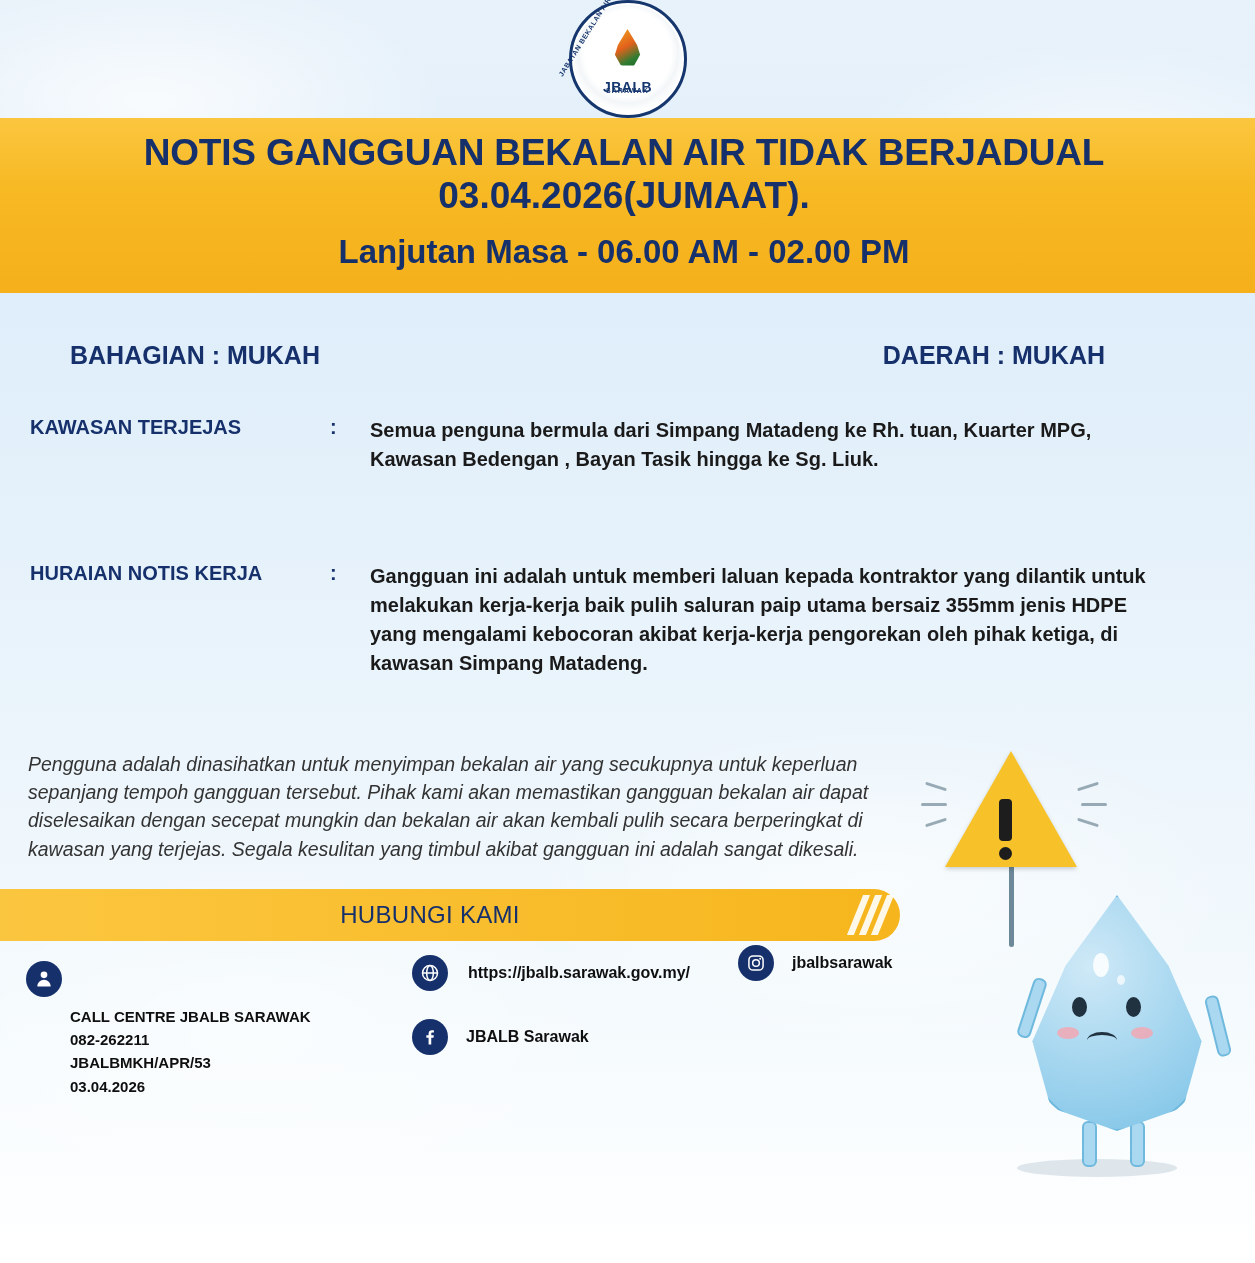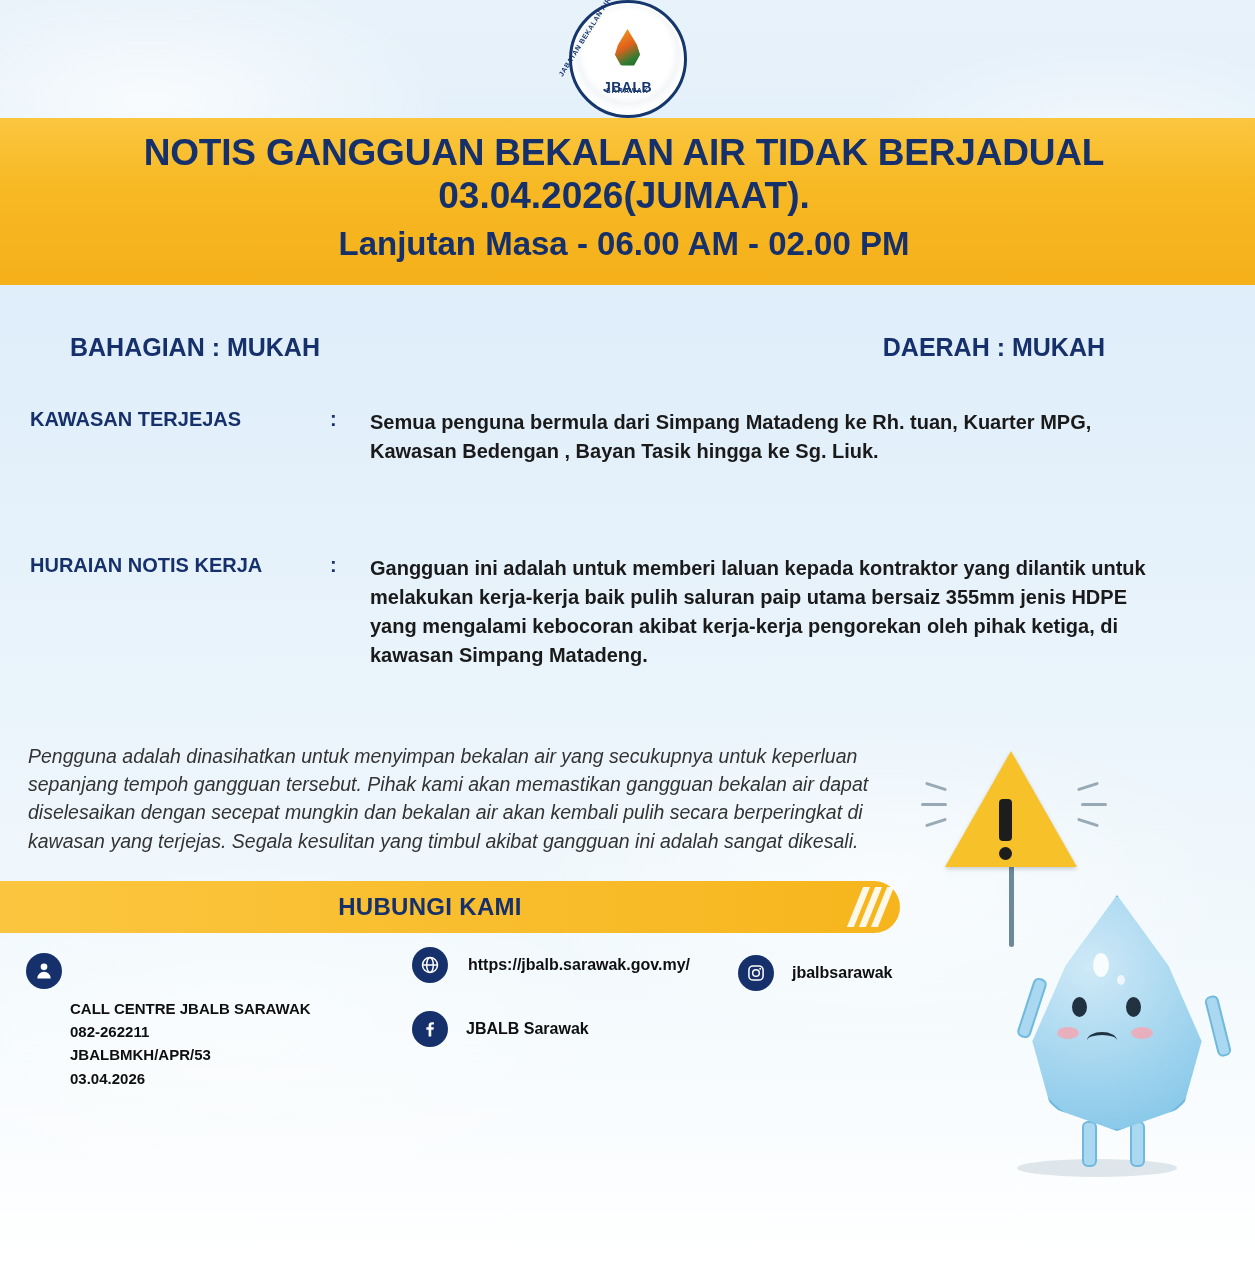--- a/index.html
+++ b/index.html
@@ -112,21 +112,21 @@
   }
   .title-line2 {
     font-size: 37px;
     font-weight: bold;
     line-height: 1.2;
   }
   .title-line3 {
     font-size: 33px;
     font-weight: bold;
     line-height: 1.35;
-    margin-top: 4px;
+    margin-top: 12px;
   }
 
   
   .region-row {
     display: flex;
     justify-content: space-between;
     padding: 48px 150px 0 70px;
     color: #16306b;
     font-size: 25px;
     font-weight: bold;
@@ -182,21 +182,21 @@
     position: relative;
     display: flex;
     align-items: center;
     justify-content: center;
     width: 900px;
     border-top-right-radius: 26px;
     border-bottom-right-radius: 26px;
   }
   .contact-band .band-title {
     color: #16306b;
-    font-weight: bold;
+    font-weight: normal;
     font-size: 24px;
     letter-spacing: .3px;
     margin-left: -40px;
   }
   .band-slashes {
     position: absolute;
     right: 14px;
     top: 6px;
     display: flex;
     gap: 5px;
@@ -265,21 +265,21 @@
     gap: 18px;
   }
   .fb-row .txt {
     color: #0f0f0f;
     font-size: 16px;
     font-weight: bold;
   }
   .ig-row {
     position: absolute;
     left: 738px;
-    top: 22px;
+    top: 4px;
     display: flex;
     align-items: center;
     gap: 18px;
   }
   .ig-row .txt {
     color: #0f0f0f;
     font-size: 16px;
     font-weight: bold;
   }
 

